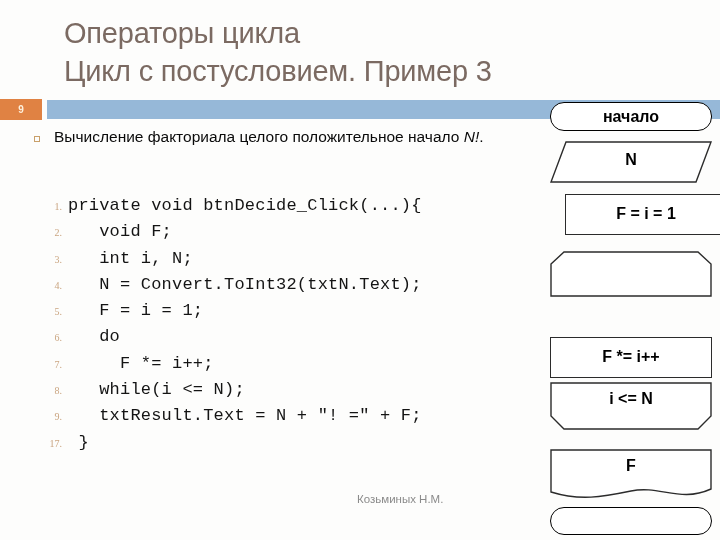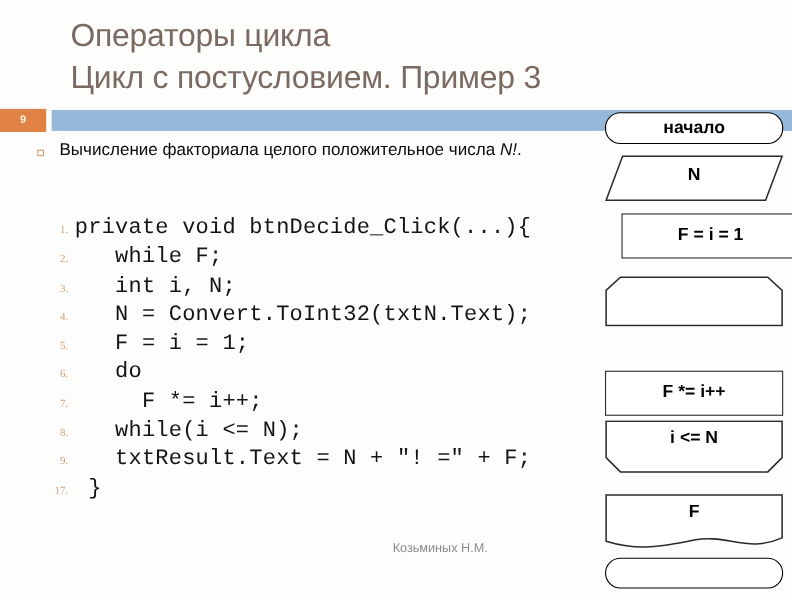--- a/index.html
+++ b/index.html
@@ -95,21 +95,21 @@
     width: 34px;
     text-align: right;
     padding-right: 6px;
     color: #caa581;
     font-family: "Liberation Serif", serif;
     font-size: 10px;
     flex: 0 0 auto;
   }
   .code-txt {
     font-family: "Liberation Mono", monospace;
-    font-size: 20px;
+    font-size: 17px;
     color: #141414;
     white-space: pre;
     letter-spacing: 0.2px;
   }
 
   
   #footer-author {
     position: absolute;
     left: 357px;
     top: 493px;
@@ -159,32 +159,32 @@
 Цикл с постусловием. Пример 3</div>
 
 <div id="page-number-box">
   <span>9</span>
 </div>
 <div id="accent-bar"></div>
 
 <div id="bullet-block">
   <span id="bullet-marker"></span>
   <div id="bullet-text">
-    <span>Вычисление факториала целого положительное числа </span><span class="ital">N!</span><span>.</span>
+    <span>Вычисление факториала целого положительное начало </span><span class="ital">N!</span><span>.</span>
   </div>
 </div>
 
 <div id="code-list">
     <div class="code-row">
       <span class="code-num">1.</span>
       <span class="code-txt">private void btnDecide_Click(...){</span>
     </div>
     <div class="code-row">
       <span class="code-num">2.</span>
-      <span class="code-txt">   while F;</span>
+      <span class="code-txt">   void F;</span>
     </div>
     <div class="code-row">
       <span class="code-num">3.</span>
       <span class="code-txt">   int i, N;</span>
     </div>
     <div class="code-row">
       <span class="code-num">4.</span>
       <span class="code-txt">   N = Convert.ToInt32(txtN.Text);</span>
     </div>
     <div class="code-row">

